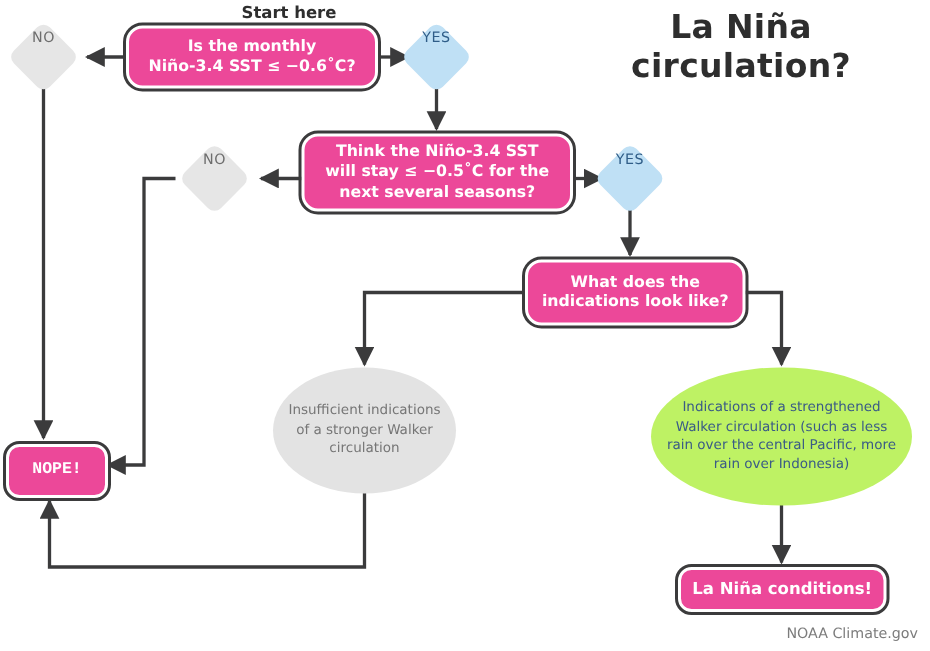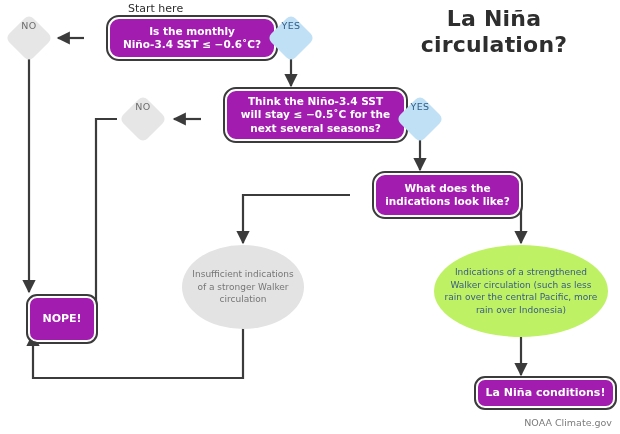--- a/index.html
+++ b/index.html
@@ -45,42 +45,42 @@
     line-height: 26px;
     color: #2e2e2e;
     letter-spacing: .2px;
   }
 
   
   .start-label {
     position: absolute;
     font-size: 11px;
     color: #2e2e2e;
-    font-weight: normal;
+    font-weight: bold;
     white-space: nowrap;
+    margin-left: 33px;
   }
 
   
   .dbox {
     position: absolute;
     box-sizing: border-box;
-    background: #a21caf;
+    background: #ec4899;
     color: #ffffff;
     border: 2px solid #ffffff;
     outline: 2px solid #3b3b3c;
     border-radius: 11px;
     display: flex;
     align-items: center;
     justify-content: center;
     text-align: center;
     font-weight: bold;
     font-size: 10.5px;
     line-height: 13.5px;
     padding: 4px 7px;
-    margin-left: 24px;
   }
   .dbox.small {
     font-size: 11px;
     border-radius: 9px;
   }
 
   
   .dia {
     position: absolute;
     display: flex;
@@ -222,21 +222,21 @@
   </div>
 
   <div class="ellipse gray" style="left:182px; top:245px; width:122px; height:84px;">
     <span>Insufficient indications of a stronger Walker circulation</span>
   </div>
 
   <div class="ellipse blue" style="left:434px; top:245px; width:174px; height:92px;">
     <span>Indications of a strengthened Walker circulation (such as less rain over the central Pacific, more rain over Indonesia)</span>
   </div>
 
-  <div class="dbox small" style="left:4px; top:296px; width:68px; height:46px;">
+  <div class="dbox small" style="left:4px; top:296px; width:68px; height:36px;font-family:Liberation Mono, monospace;">
     <span>NOPE!</span>
   </div>
 
   <div class="dbox small" style="left:452px; top:378px; width:139px; height:30px;">
     <span>La Niña conditions!</span>
   </div>
 
   <div class="credit">NOAA Climate.gov</div>
 
 </div>

